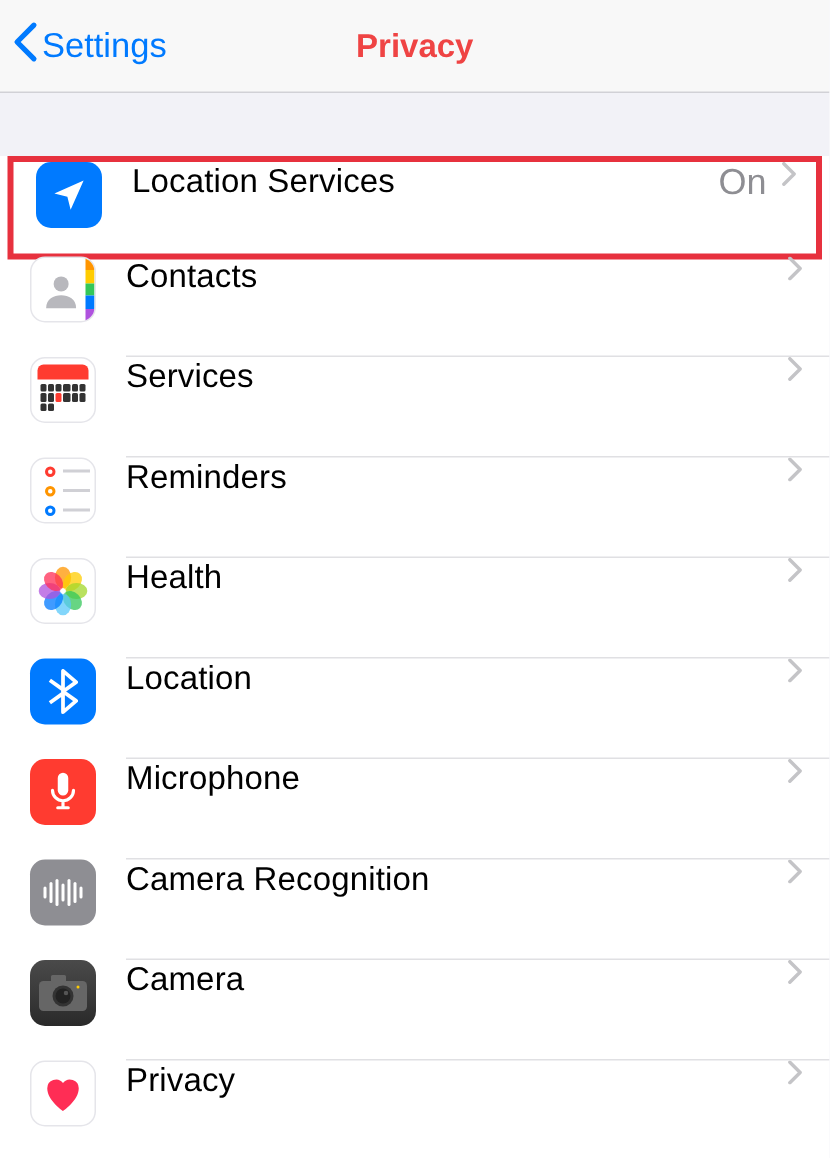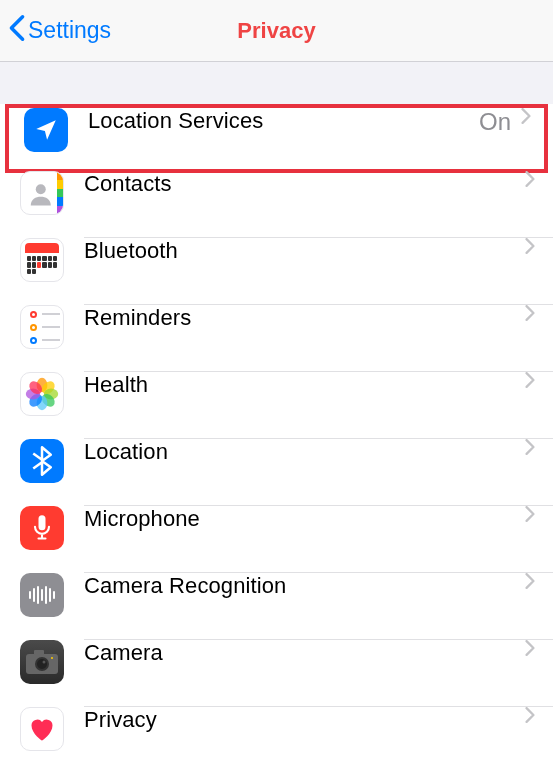--- a/index.html
+++ b/index.html
@@ -182,21 +182,21 @@
           <div style="background:#333;border-radius:1px;"></div>
           <div style="background:#333;border-radius:1px;"></div>
         <div style="background:#333;border-radius:1px;"></div>
           <div style="background:#333;border-radius:1px;"></div>
           <div></div>
           <div></div>
           <div></div>
           <div></div>
       </div>
     </div>
-    <span class="row-label">Bluetooth</span>
+    <span class="row-label">Services</span>
     <span class="chevron">
       <svg width="10" height="16" viewBox="0 0 8 14" fill="none">
           <path d="M1 1l6 6-6 6" stroke="#c4c4c7" stroke-width="2" stroke-linecap="round" stroke-linejoin="round"></path>
         </svg>
     </span>
   </div>
 
   <div class="row">
     <div class="icon-box bg-white" style="flex-direction:column;align-items:flex-start;padding:9px;gap:6px;">
       <div style="display:flex;align-items:center;gap:5px;">

